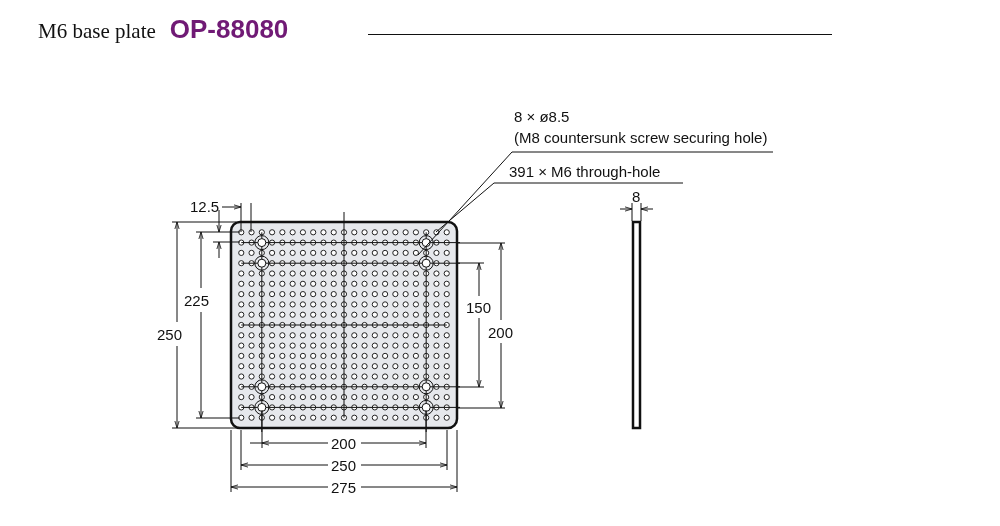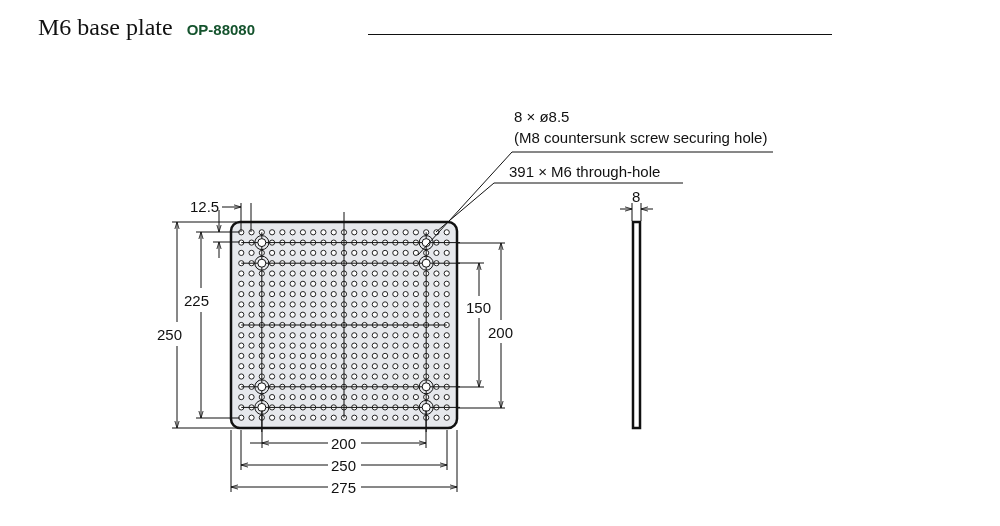--- a/index.html
+++ b/index.html
@@ -1,19 +1,19 @@
 <!DOCTYPE html>
 <html><head>
 <meta charset="utf-8">
 <style>
   html,body{margin:0;padding:0;background:#fff;}
   body{width:1000px;height:526px;position:relative;overflow:hidden;}
   .title{position:absolute;left:38px;top:14px;height:40px;display:flex;align-items:baseline;white-space:nowrap;}
-  .title .serif{font-family:"Liberation Serif","DejaVu Serif",serif;font-size:24px;color:#111;text-align:right;}
-  .title .code{font-family:"Liberation Sans","DejaVu Sans",sans-serif;font-weight:bold;font-size:15px;color:#14532d;margin-left:14px;}
+  .title .serif{font-family:"Liberation Serif","DejaVu Serif",serif;font-size:21px;color:#111;text-align:right;}
+  .title .code{font-family:"Liberation Sans","DejaVu Sans",sans-serif;font-weight:bold;font-size:26px;color:#701a75;margin-left:14px;}
   .title-rule{position:absolute;left:368px;top:34px;width:464px;height:1px;background:#111;}
   svg{position:absolute;left:0;top:0;}
   .lbl{font-family:"Liberation Sans","DejaVu Sans",sans-serif;font-size:15px;fill:#111;}
 </style>
 </head>
 <body>
 
 <div class="title">
   <span class="serif">M6 base plate</span>
   <span class="code">OP-88080</span>

